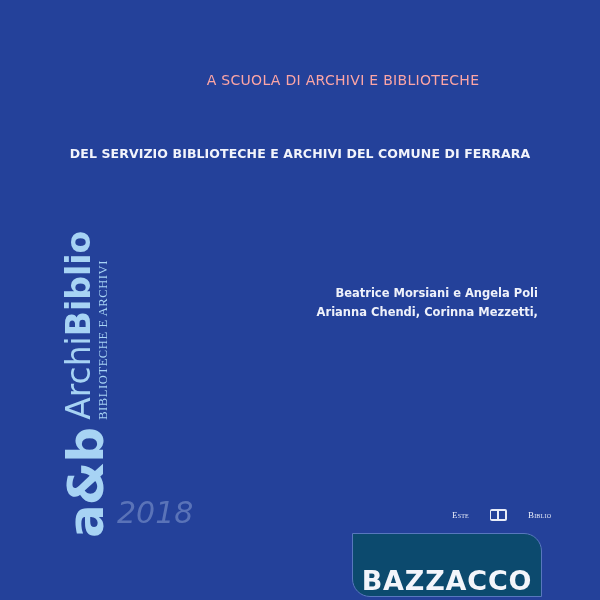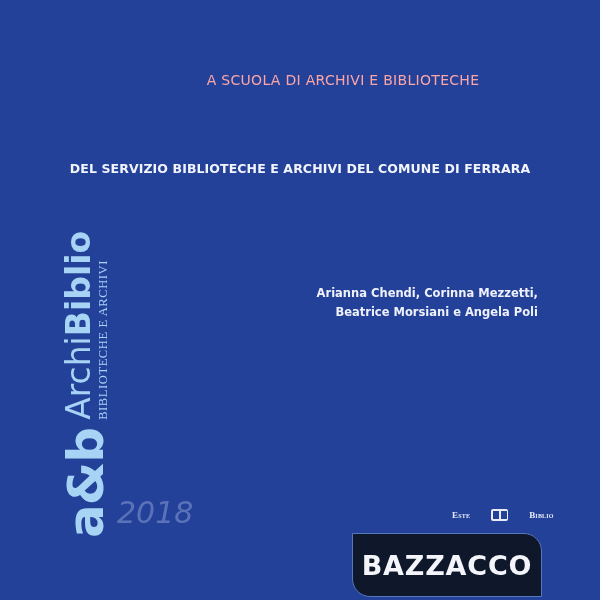--- a/index.html
+++ b/index.html
@@ -19,21 +19,21 @@
       font-family: "DejaVu Sans", "Liberation Sans", sans-serif;
       font-size: 14px; letter-spacing: 0.3px; font-weight: normal; padding-left: 43px;
     }
     .subtitle {
       position: absolute; left: 0; width: 600px; text-align: center;
       color: #f2f4fb;
       font-family: "DejaVu Sans", "Liberation Sans", sans-serif;
       font-size: 12.5px; font-weight: bold; letter-spacing: 0.1px;
     }
     .sub1 { top: 127px; }
-    .sub2 { top: 161px; }
+    .sub2 { top: 146px; }
     .editors {
       position: absolute; right: 62px; top: 284px;
       text-align: right; color: #eef1fa;
       font-family: "DejaVu Sans", "Liberation Sans", sans-serif;
       font-size: 11.5px; font-weight: bold; line-height: 19px;
     }
     .editors div { white-space: nowrap; }
 
     
     .logo {
@@ -66,57 +66,57 @@
       color: #5a73b8;
       font-family: "DejaVu Sans", "Liberation Sans", sans-serif;
       font-size: 30px; font-style: italic;
     }
 
     .publisher {
       position: absolute; left: 452px; top: 509px;
       color: #e8ecf8;
       font-family: "Liberation Serif", "DejaVu Serif", serif;
       font-size: 9px; font-variant: small-caps; letter-spacing: 0.2px;
-      display: flex; align-items: center; gap: 21px; font-weight: bold;
+      display: flex; align-items: center; gap: 21px;
     }
     .book-icon {
       width: 17px; height: 12px; background: #e8ecf8; border-radius: 2px;
       position: relative;
     }
     .book-icon::before, .book-icon::after {
       content: ""; position: absolute; top: 2px; width: 6px; height: 8px;
       background: #24419a;
     }
     .book-icon::before { left: 1.5px; }
     .book-icon::after { right: 1.5px; }
 
     .badge {
       position: absolute; left: 352px; top: 533px; width: 190px; height: 64px;
-      background: #0f172a;
+      background: #0c4a6e;
       border: 1px solid #5877bd;
       border-radius: 0 18px 0 18px;
       box-sizing: border-box;
-      display: flex; align-items: center; justify-content: center;
+      display: flex; align-items: flex-end; justify-content: center;
     }
     .badge-label {
       color: #f3f5fb;
       font-family: "DejaVu Sans", "Liberation Sans", sans-serif;
       font-weight: bold; font-size: 27px; letter-spacing: 0.8px;
     }
   </style>
 </head>
 <body>
 
 <div class="cover">
   <div class="title">A SCUOLA DI ARCHIVI E BIBLIOTECHE</div>
   <div class="subtitle sub2">DEL SERVIZIO BIBLIOTECHE E ARCHIVI DEL COMUNE DI FERRARA</div>
 
   <div class="editors">
+    <div>Beatrice Morsiani e Angela Poli</div>
     <div>Arianna Chendi, Corinna Mezzetti,</div>
-    <div>Beatrice Morsiani e Angela Poli</div>
   </div>
 
   <div class="logo">
     <span class="ab">a&amp;b</span>
     <span class="right">
       <span class="name"><span class="light">Archi</span><span class="bold">Biblio</span></span>
       <span class="tagline">BIBLIOTECHE E ARCHIVI</span>
     </span>
   </div>
   <div class="year">2018</div>

